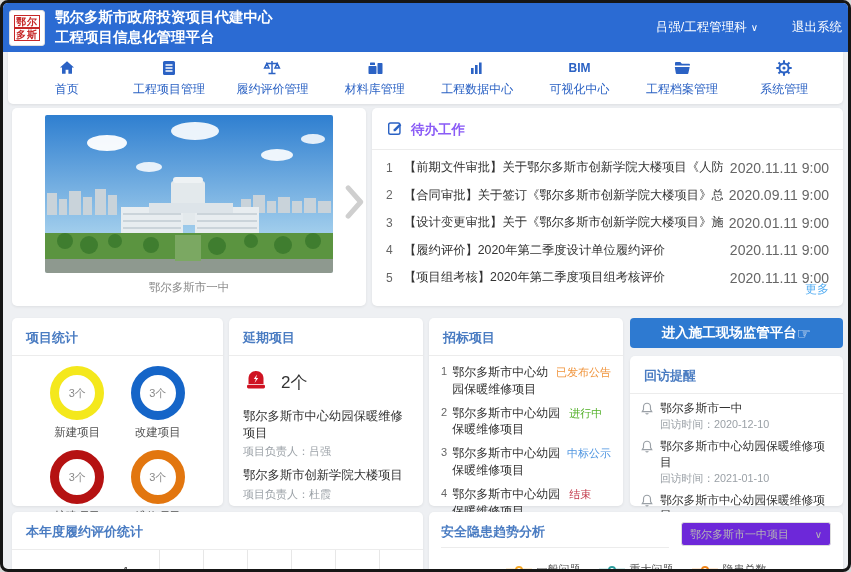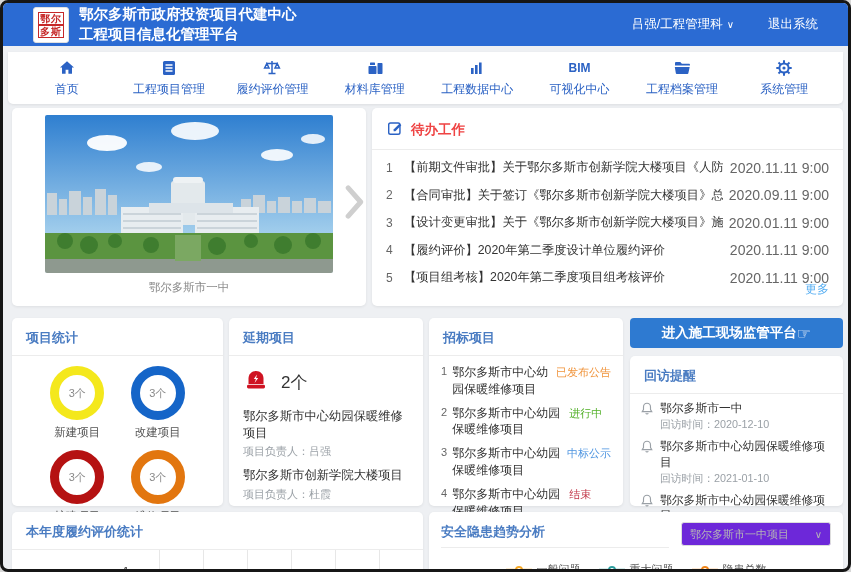--- a/index.html
+++ b/index.html
@@ -1,21 +1,21 @@
 <!DOCTYPE html>
 <html><head>
 <meta charset="utf-8">
 <style>
   * { margin:0; padding:0; box-sizing:border-box; }
   html,body { background:#d8d8d8; font-family:"Liberation Sans", sans-serif; }
   .frame{ position:relative; width:851px; height:572px; border:3px solid #161616; border-radius:8px;
           background:#eef0f3; overflow:hidden; }
   
-  .topbar{ position:absolute; top:0; left:0; right:0; height:43px; background:#2b6bd3;
-           display:flex; align-items:center; padding:0 30px; color:#fff; }
+  .topbar{ position:absolute; top:0; left:0; right:0; height:49px; background:#2b6bd3;
+           display:flex; align-items:center; padding:0 6px; color:#fff; }
   .logo{ width:36px; height:36px; background:#fff; border-radius:3px; display:flex; flex-direction:column;
          align-items:center; justify-content:center; margin-right:10px; border:1px solid #e0e0e0; }
   .logo span{ color:#c62828; font-weight:bold; font-size:10px; line-height:11px; letter-spacing:1px;
               border:1px solid #c62828; padding:0 1px; }
   .titles{ font-size:14.5px; font-weight:bold; line-height:1.35; }
   .user-area{ margin-left:auto; display:flex; align-items:center; gap:34px; font-size:12.5px; }
   .user-area .link{ cursor:pointer; }
   .caret{ font-size:10px; margin-left:4px; }
   
   .navbar{ position:absolute; top:49px; left:5px; right:5px; height:52px; background:#fff;
@@ -23,21 +23,21 @@
            display:flex; align-items:center; justify-content:space-around; padding:0 8px; }
   .nav-item{ display:flex; flex-direction:column; align-items:center; gap:3px; cursor:pointer; min-width:70px; }
   .nav-icon{ height:20px; display:flex; align-items:center; justify-content:center; color:#2b62c4; }
   .nav-icon.txt{ font-size:12px; font-weight:bold; color:#2b62c4; }
   .nav-label{ font-size:12px; color:#2b62c4; white-space:nowrap; }
   
   .card{ position:absolute; background:#fff; border-radius:5px; box-shadow:0 1px 3px rgba(0,0,0,.07); }
   .card-head{ display:flex; align-items:center; gap:7px; padding:11px 14px 8px;
               border-bottom:1px solid #ececec; }
   .card-title{ font-size:13px; font-weight:bold; color:#4a7cc2; }
-  .card-title.dark{ color:#ef4444; font-size:13.5px; }
+  .card-title.dark{ color:#8b5cf6; font-size:13.5px; }
   
   .carousel{ left:9px; top:105px; width:354px; height:198px; }
   .photo{ width:288px; height:158px; margin:7px auto 0; border-radius:2px; overflow:hidden; }
   .caption{ text-align:center; font-size:11.5px; color:#8a8a8a; margin-top:7px; }
   .next-btn{ position:absolute; right:1px; top:72px; width:22px; height:44px; cursor:pointer;
              display:flex; align-items:center; justify-content:center; }
   
   .todo{ left:369px; top:105px; width:471px; height:198px; }
   .todo-list{ list-style:none; padding:4px 14px 0; }
   .todo-row{ display:flex; align-items:center; height:27.5px; cursor:pointer; }

